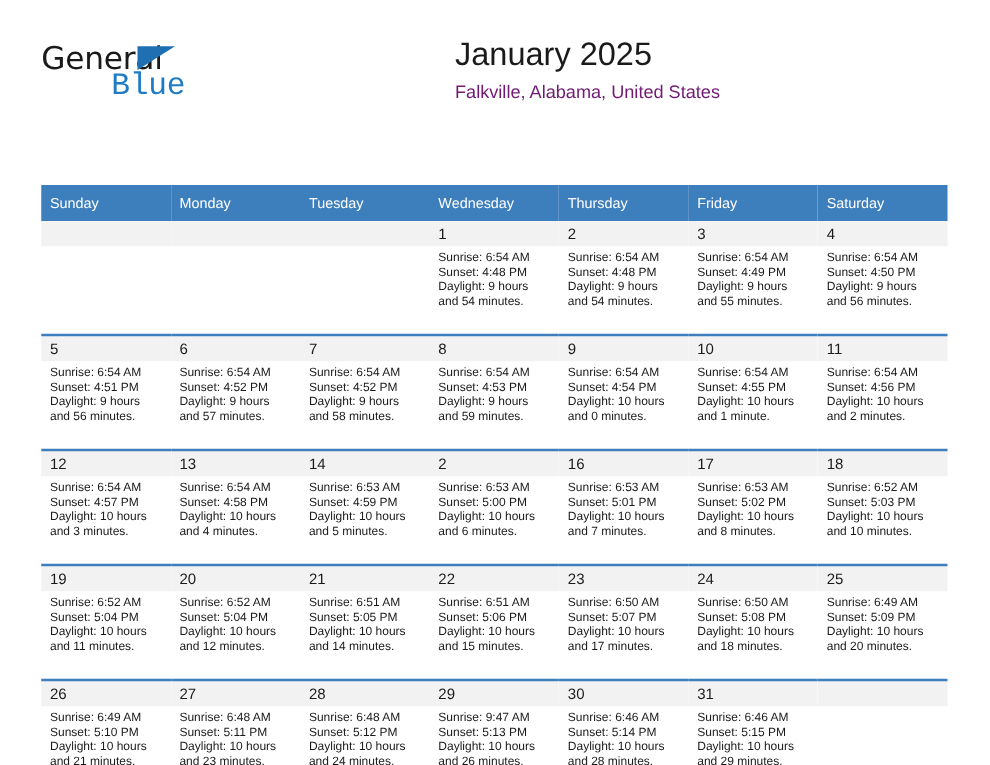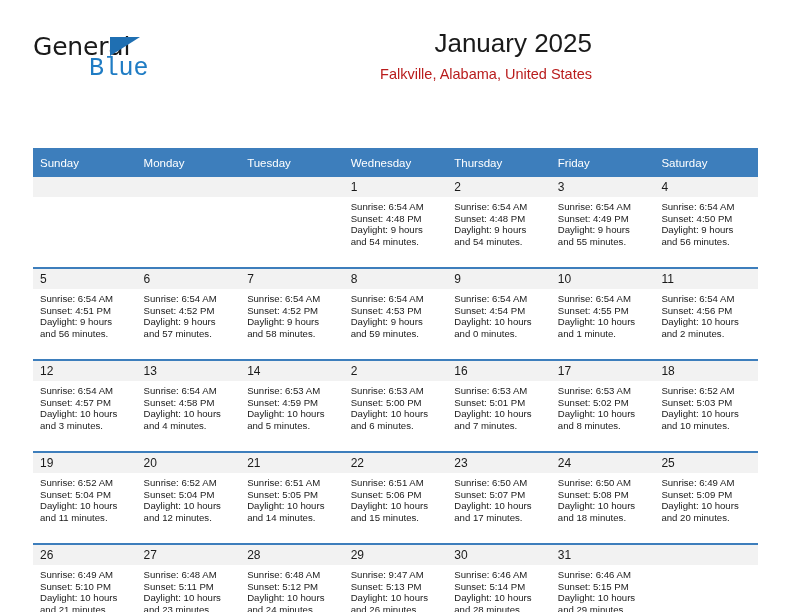--- a/index.html
+++ b/index.html
@@ -62,33 +62,33 @@
     left: 77px;
     top: 5px;
     width: 0;
     height: 0;
     border-left: 30px solid #1f6fb2;
     border-bottom: 19px solid transparent;
   }
 
   .titles {
     position: absolute;
-    right: 0;
+    right: 16px;
     top: 0;
-    text-align: right;
+    text-align: left;
   }
   .cal-title {
     font-size: 26px;
     color: #1a1a1a;
     line-height: 34px;
     white-space: nowrap;
   }
   .cal-sub {
     font-size: 14.5px;
-    color: #b91c1c;
+    color: #701a75;
     line-height: 22px;
     margin-top: 3px;
     white-space: nowrap;
   }
 
   
   .cal {
     position: absolute;
     left: 33px;
     top: 105px;

